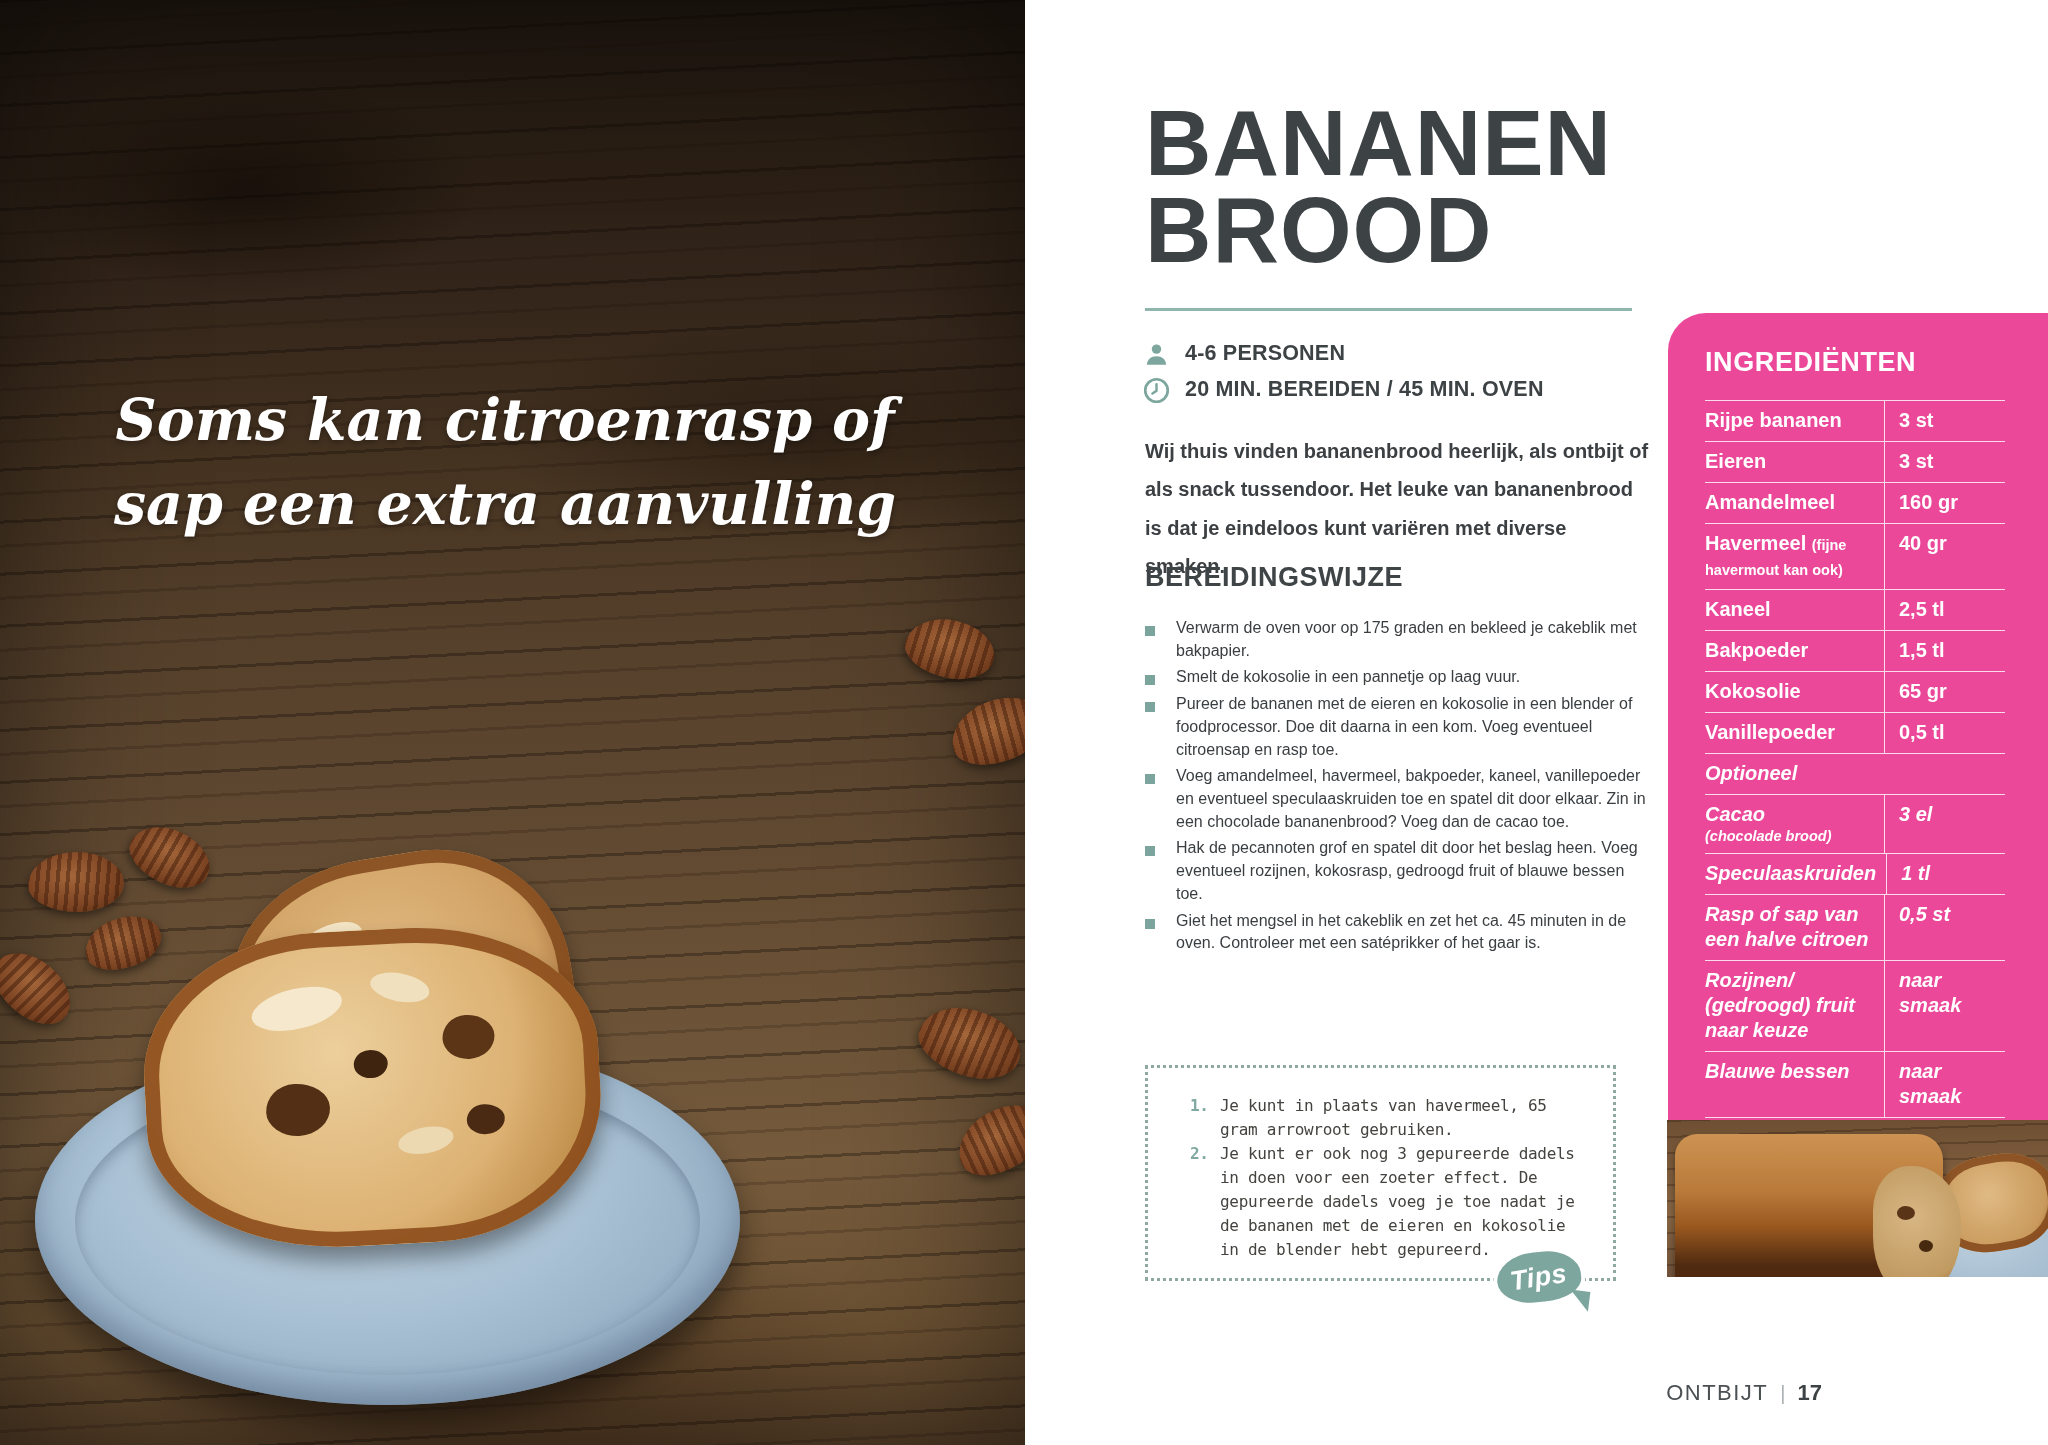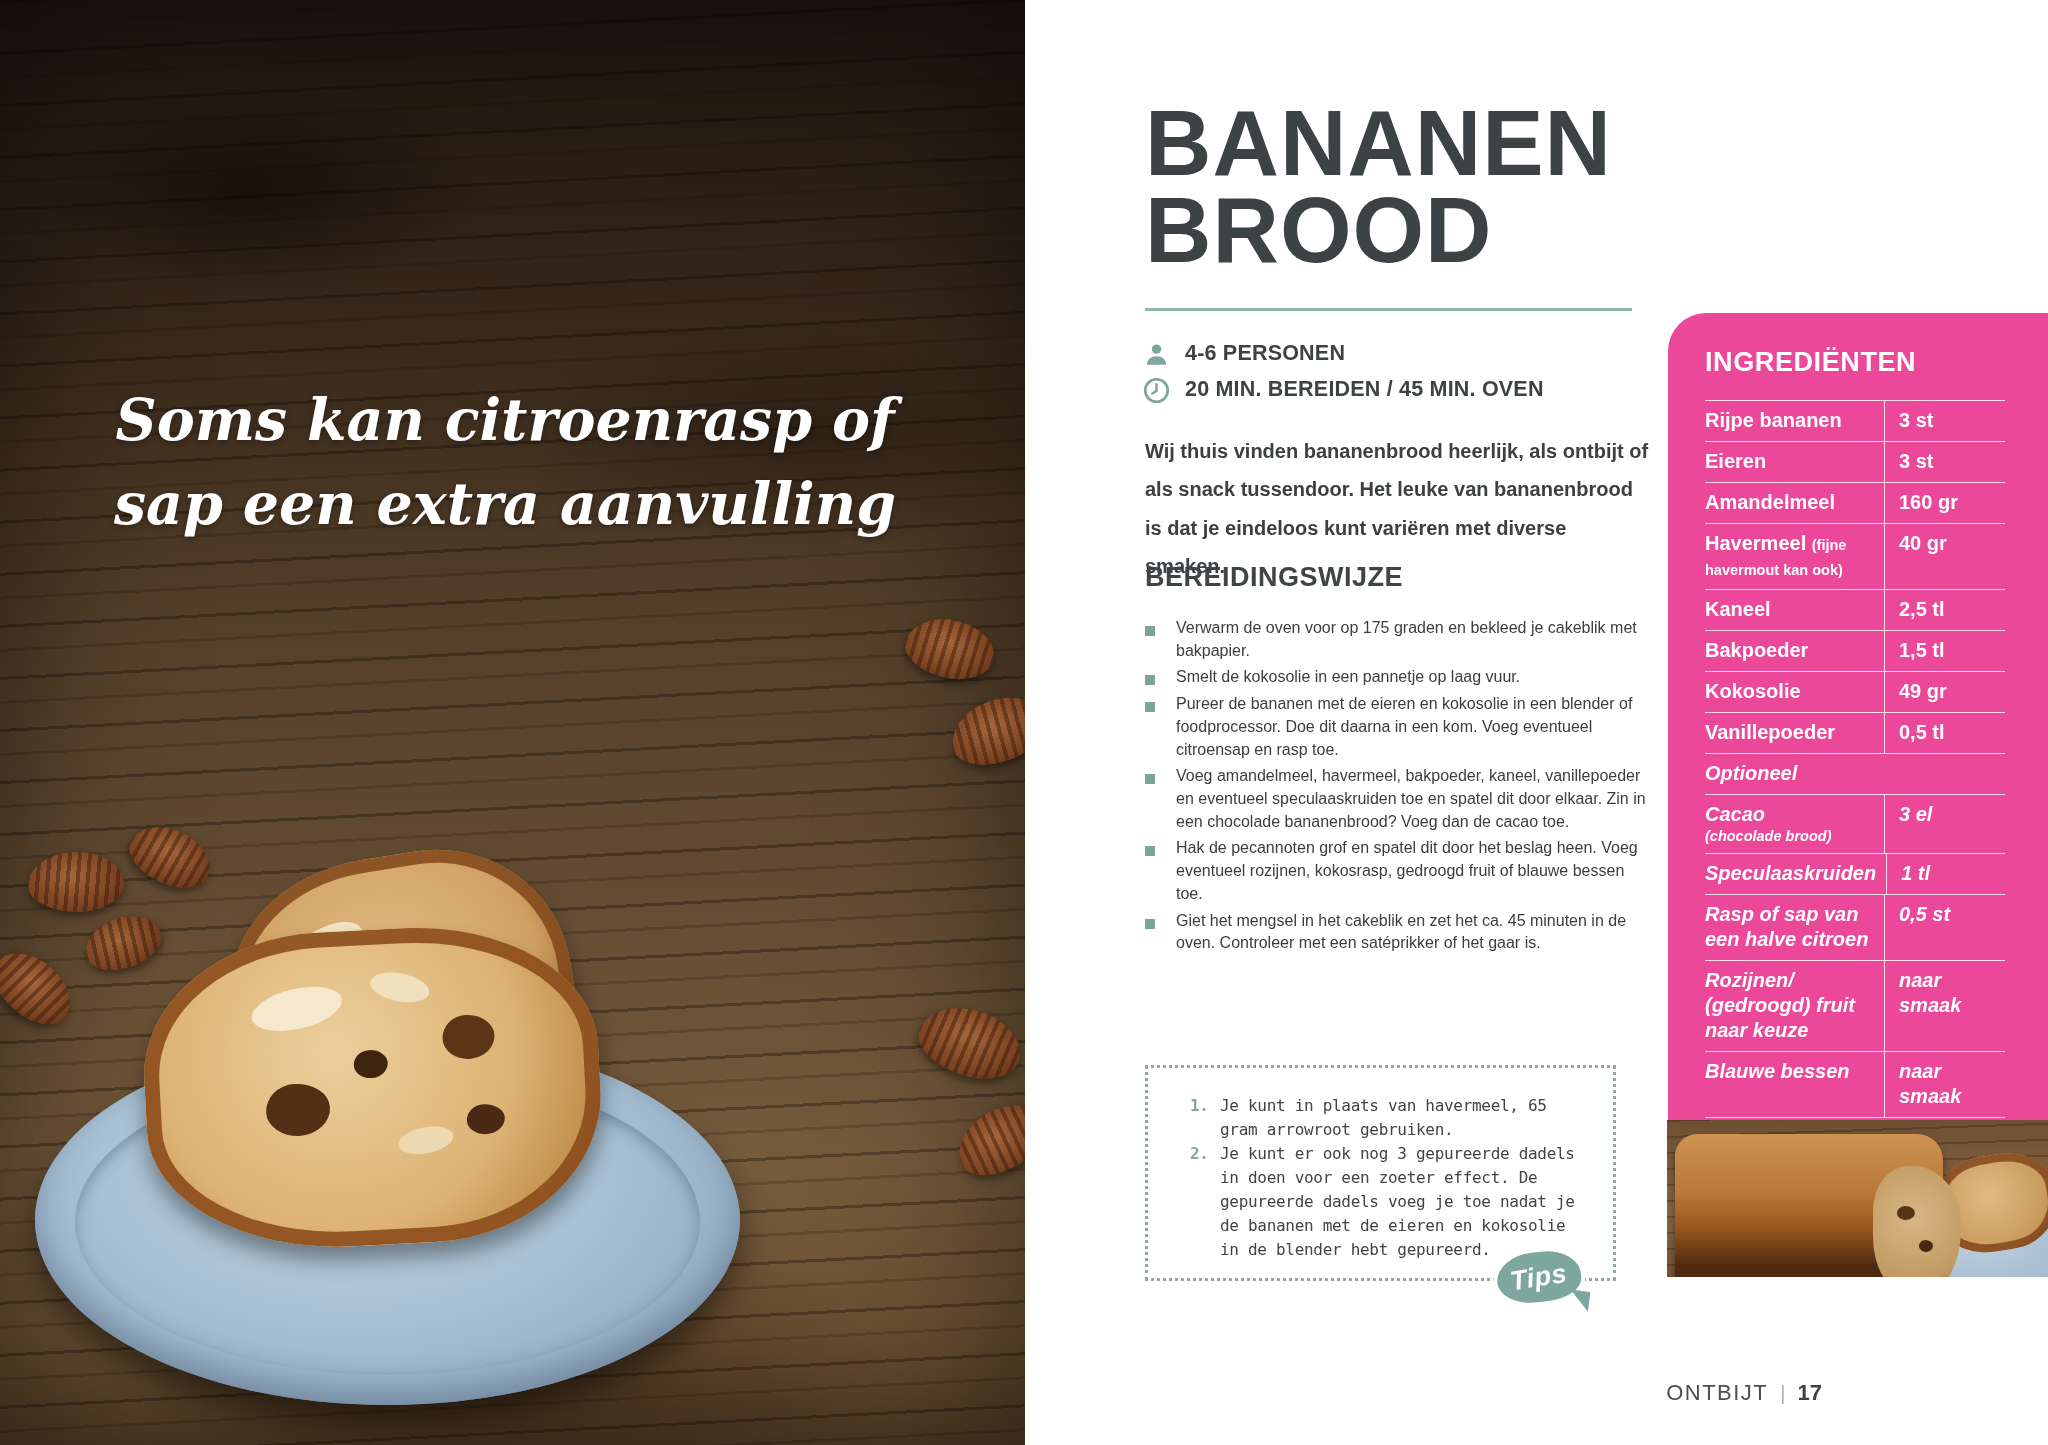--- a/index.html
+++ b/index.html
@@ -280,21 +280,21 @@
           <div class="ing-amount">2,5 tl</div>
         </div>
 
         <div class="ing-row">
           <div class="ing-name">Bakpoeder</div>
           <div class="ing-amount">1,5 tl</div>
         </div>
 
         <div class="ing-row">
           <div class="ing-name">Kokosolie</div>
-          <div class="ing-amount">49 gr</div>
+          <div class="ing-amount">65 gr</div>
         </div>
 
 
         <div class="ing-row">
           <div class="ing-name">Vanillepoeder</div>
           <div class="ing-amount">0,5 tl</div>
         </div>
 
         <div class="ing-row row-section">
           <div class="ing-name">Optioneel</div>

